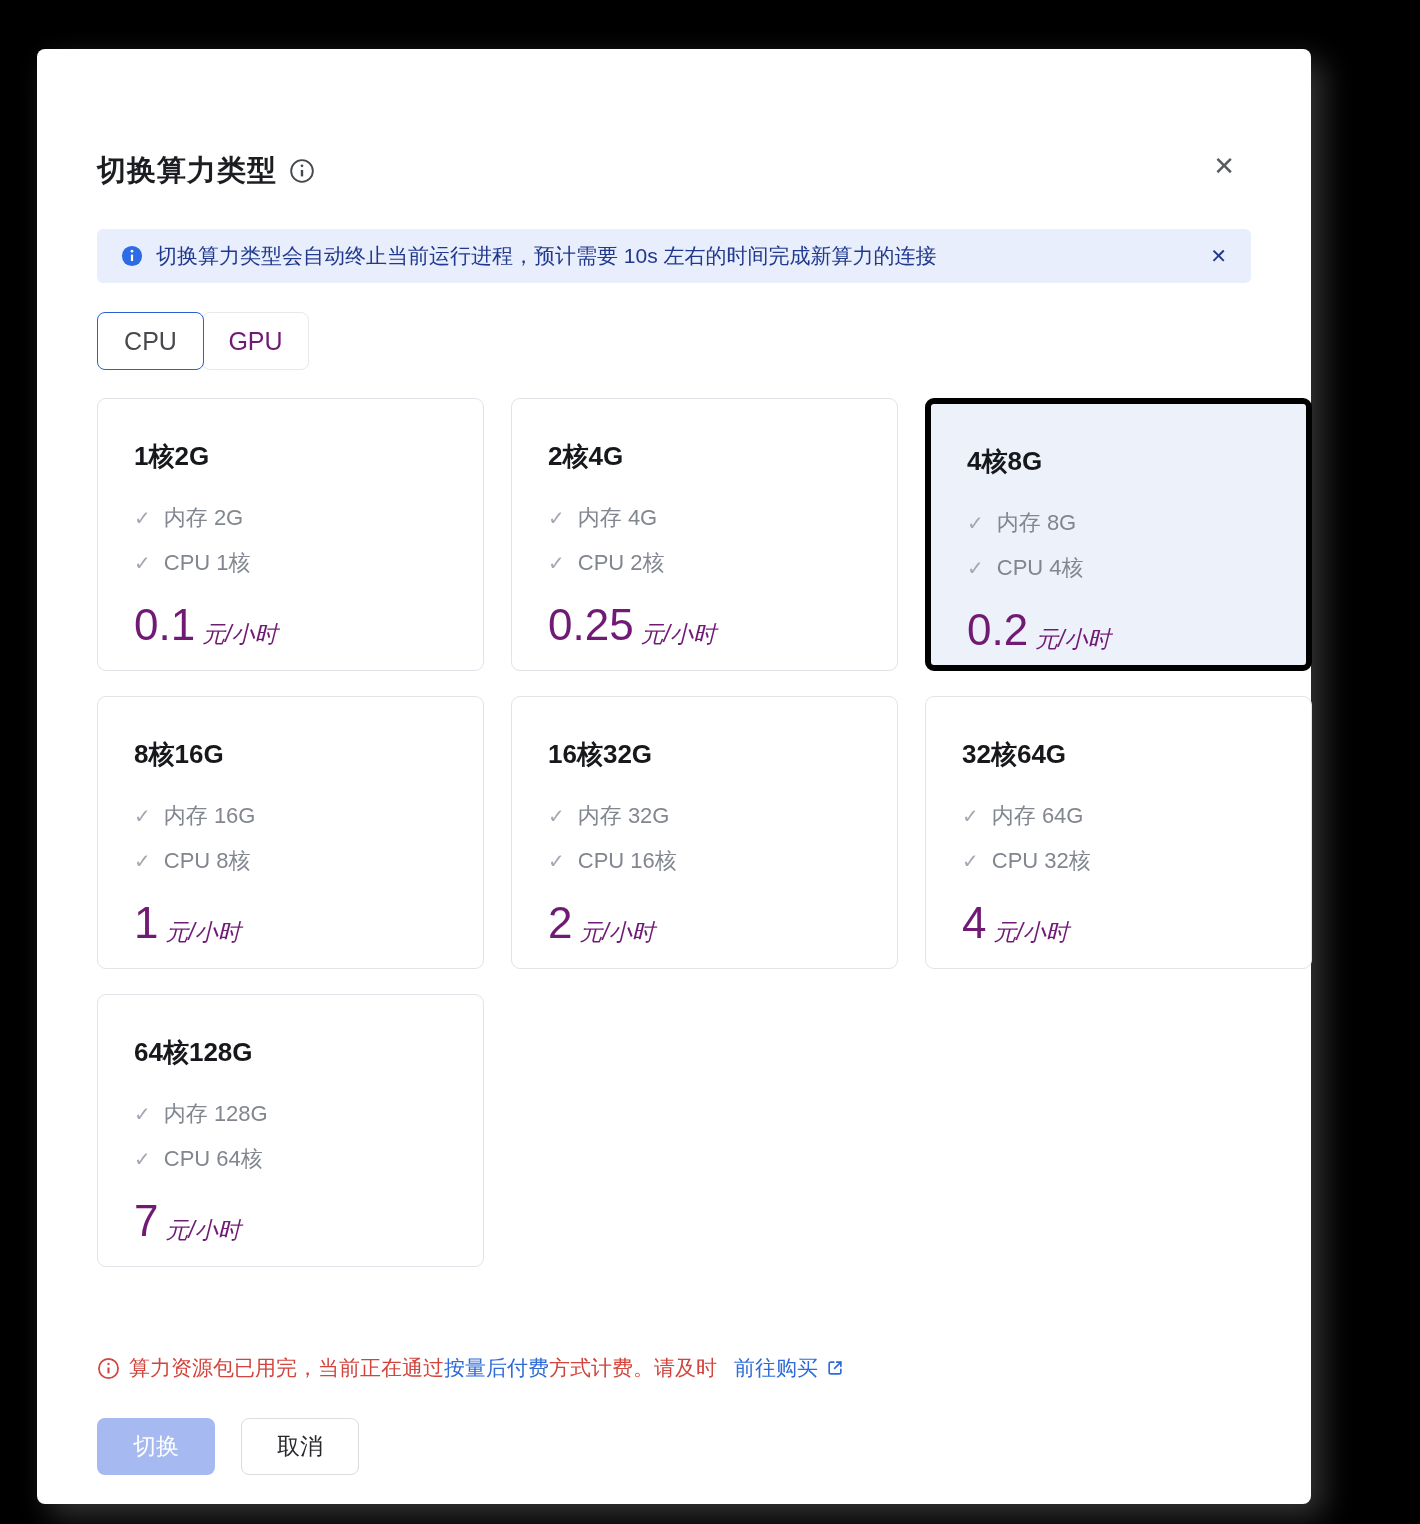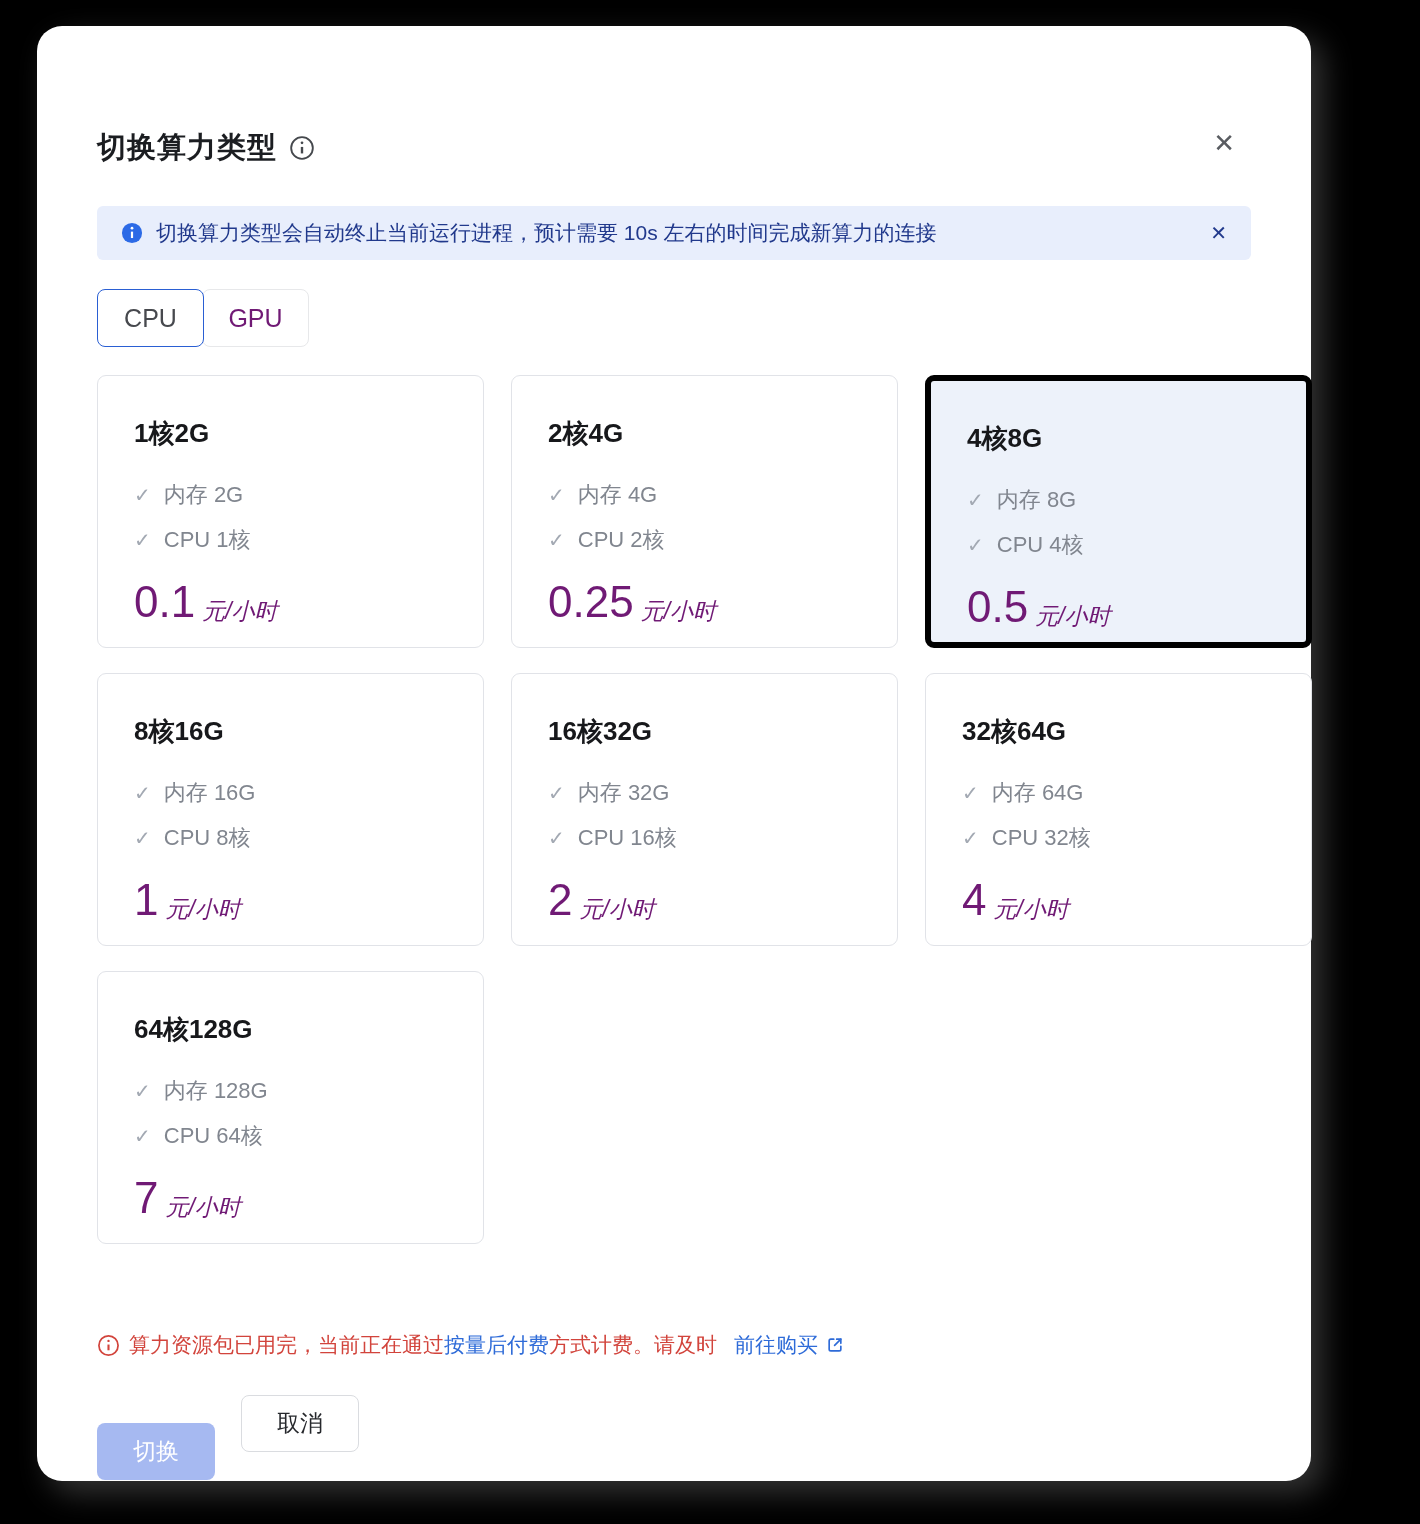--- a/index.html
+++ b/index.html
@@ -4,24 +4,24 @@
 <style>
   * { margin: 0; padding: 0; box-sizing: border-box; }
   html, body {
     width: 1420px; height: 1524px;
     background: #000;
     overflow: hidden;
     font-family: "Liberation Sans", "DejaVu Sans", sans-serif;
   }
   .modal {
     position: absolute;
-    left: 37px; top: 26px;
+    left: 37px; top: 49px;
     width: 1274px; height: 1455px;
     background: #ffffff;
-    border-radius: 25px;
+    border-radius: 8px;
     box-shadow: 12px 12px 30px rgba(150,150,150,0.35);
     padding: 102px 60px 0 60px;
   }
   
   .header { display: flex; align-items: flex-start; justify-content: space-between; }
   .title-row { display: flex; align-items: center; gap: 12px; }
   .title { font-size: 29px; font-weight: bold; color: #1b1d21; letter-spacing: 1px; }
   .info-icon-outline { width: 26px; height: 26px; color: #45484d; display: inline-flex; }
   .modal-close {
     font-size: 26px; color: #595c61; line-height: 1;
@@ -97,21 +97,21 @@
   .ext-icon { width: 20px; height: 20px; display: inline-flex; }
   
   .actions { margin-top: 36px; display: flex; gap: 26px; }
   .btn {
     width: 118px; height: 57px;
     border-radius: 8px;
     font-size: 23px; font-family: inherit;
     display: inline-flex; align-items: center; justify-content: center;
     cursor: pointer;
   }
-  .btn-primary-disabled { background: #a6b9f1; color: #ffffff; border: none; margin-top: 28px; }
+  .btn-primary-disabled { background: #a6b9f1; color: #ffffff; border: none; }
   .btn-secondary { background: #fff; color: #26282c; border: 1.5px solid #dadce0; }
 </style>
 </head>
 <body>
 
 <div class="modal">
 
   <div class="header">
     <div class="title-row">
       <span class="title">切换算力类型</span>
@@ -187,21 +187,21 @@
         <div class="spec">
             <span class="check">✓</span>
             <span>内存 8G</span>
           </div>
         <div class="spec">
             <span class="check">✓</span>
             <span>CPU 4核</span>
           </div>
       </div>
       <div class="price-row">
-          <span class="price-num">0.5</span>
+          <span class="price-num">0.2</span>
           <span class="price-unit">元/小时</span>
         </div>
     </div>
 
     <div class="card">
       <div class="card-title">8核16G</div>
       <div class="card-specs">
         <div class="spec">
             <span class="check">✓</span>
             <span>内存 16G</span>

